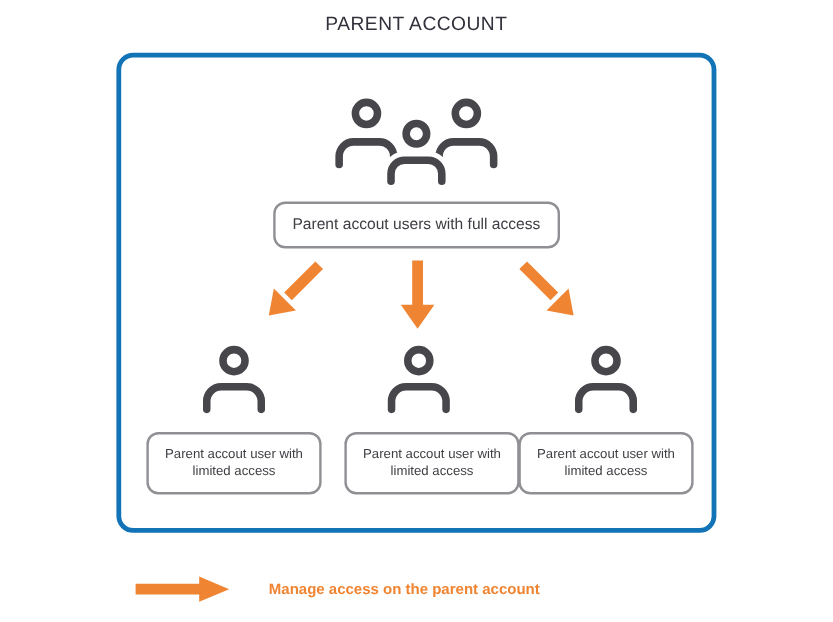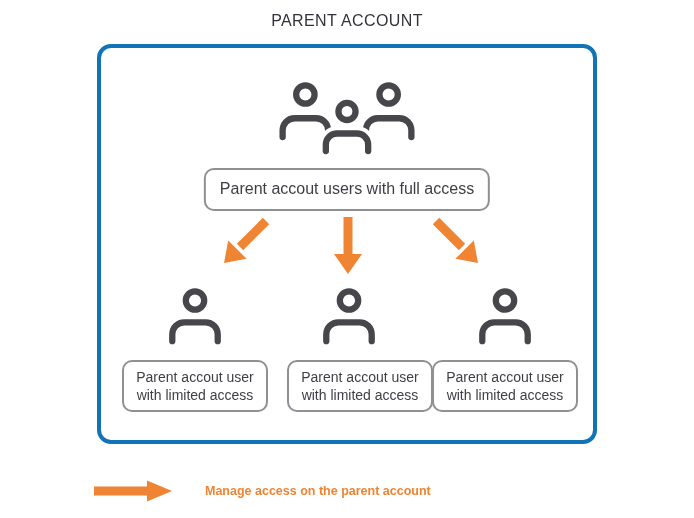--- a/index.html
+++ b/index.html
@@ -39,46 +39,46 @@
     position: absolute; top: 32px; left: 50%; transform: translateX(-50%);
     color: var(--icon); line-height: 0;
   }
 
   .pill-label {
     position: absolute;
     border: 2px solid var(--label-border);
     border-radius: 10px;
     background: #fff;
     color: var(--label-text);
-    font-size: 16px; line-height: 1.3;
+    font-size: 13px; line-height: 1.3;
     display: flex; align-items: center; justify-content: center;
     text-align: center;
   }
   .full-access-label {
     top: 120px; left: 50%; transform: translateX(-50%);
     padding: 9px 14px; white-space: nowrap;
   }
 
   .flow-arrow { position: absolute; color: var(--arrow); line-height: 0; }
   .arrow-dl { left: 115px; top: 166px; }
   .arrow-d  { left: 229px; top: 164px; }
   .arrow-dr { left: 327px; top: 166px; }
 
   .user-icon-wrap { position: absolute; top: 238px; color: var(--icon); line-height: 0; }
   .user-1 { left: 65px; }
   .user-2 { left: 219px; }
   .user-3 { left: 375px; }
 
-  .limited-label { top: 312px; width: 146px; height: 52px; padding: 4px 6px; font-size: 14px; }
+  .limited-label { top: 312px; width: 146px; height: 52px; padding: 4px 6px; font-size: 11px; }
   .label-1 { left: 21px; }
   .label-2 { left: 186px; }
   .label-3 { left: 331px; }
 
   .legend {
-    position: absolute; left: 91px; top: 478px;
+    position: absolute; left: 110px; top: 478px;
     display: flex; align-items: center; gap: 30px;
   }
   .legend-arrow { color: var(--arrow); line-height: 0; }
   .legend-text {
     color: var(--arrow);
     font-size: 12.5px; font-weight: 700;
   }
 
   svg { display: block; }
 </style>

